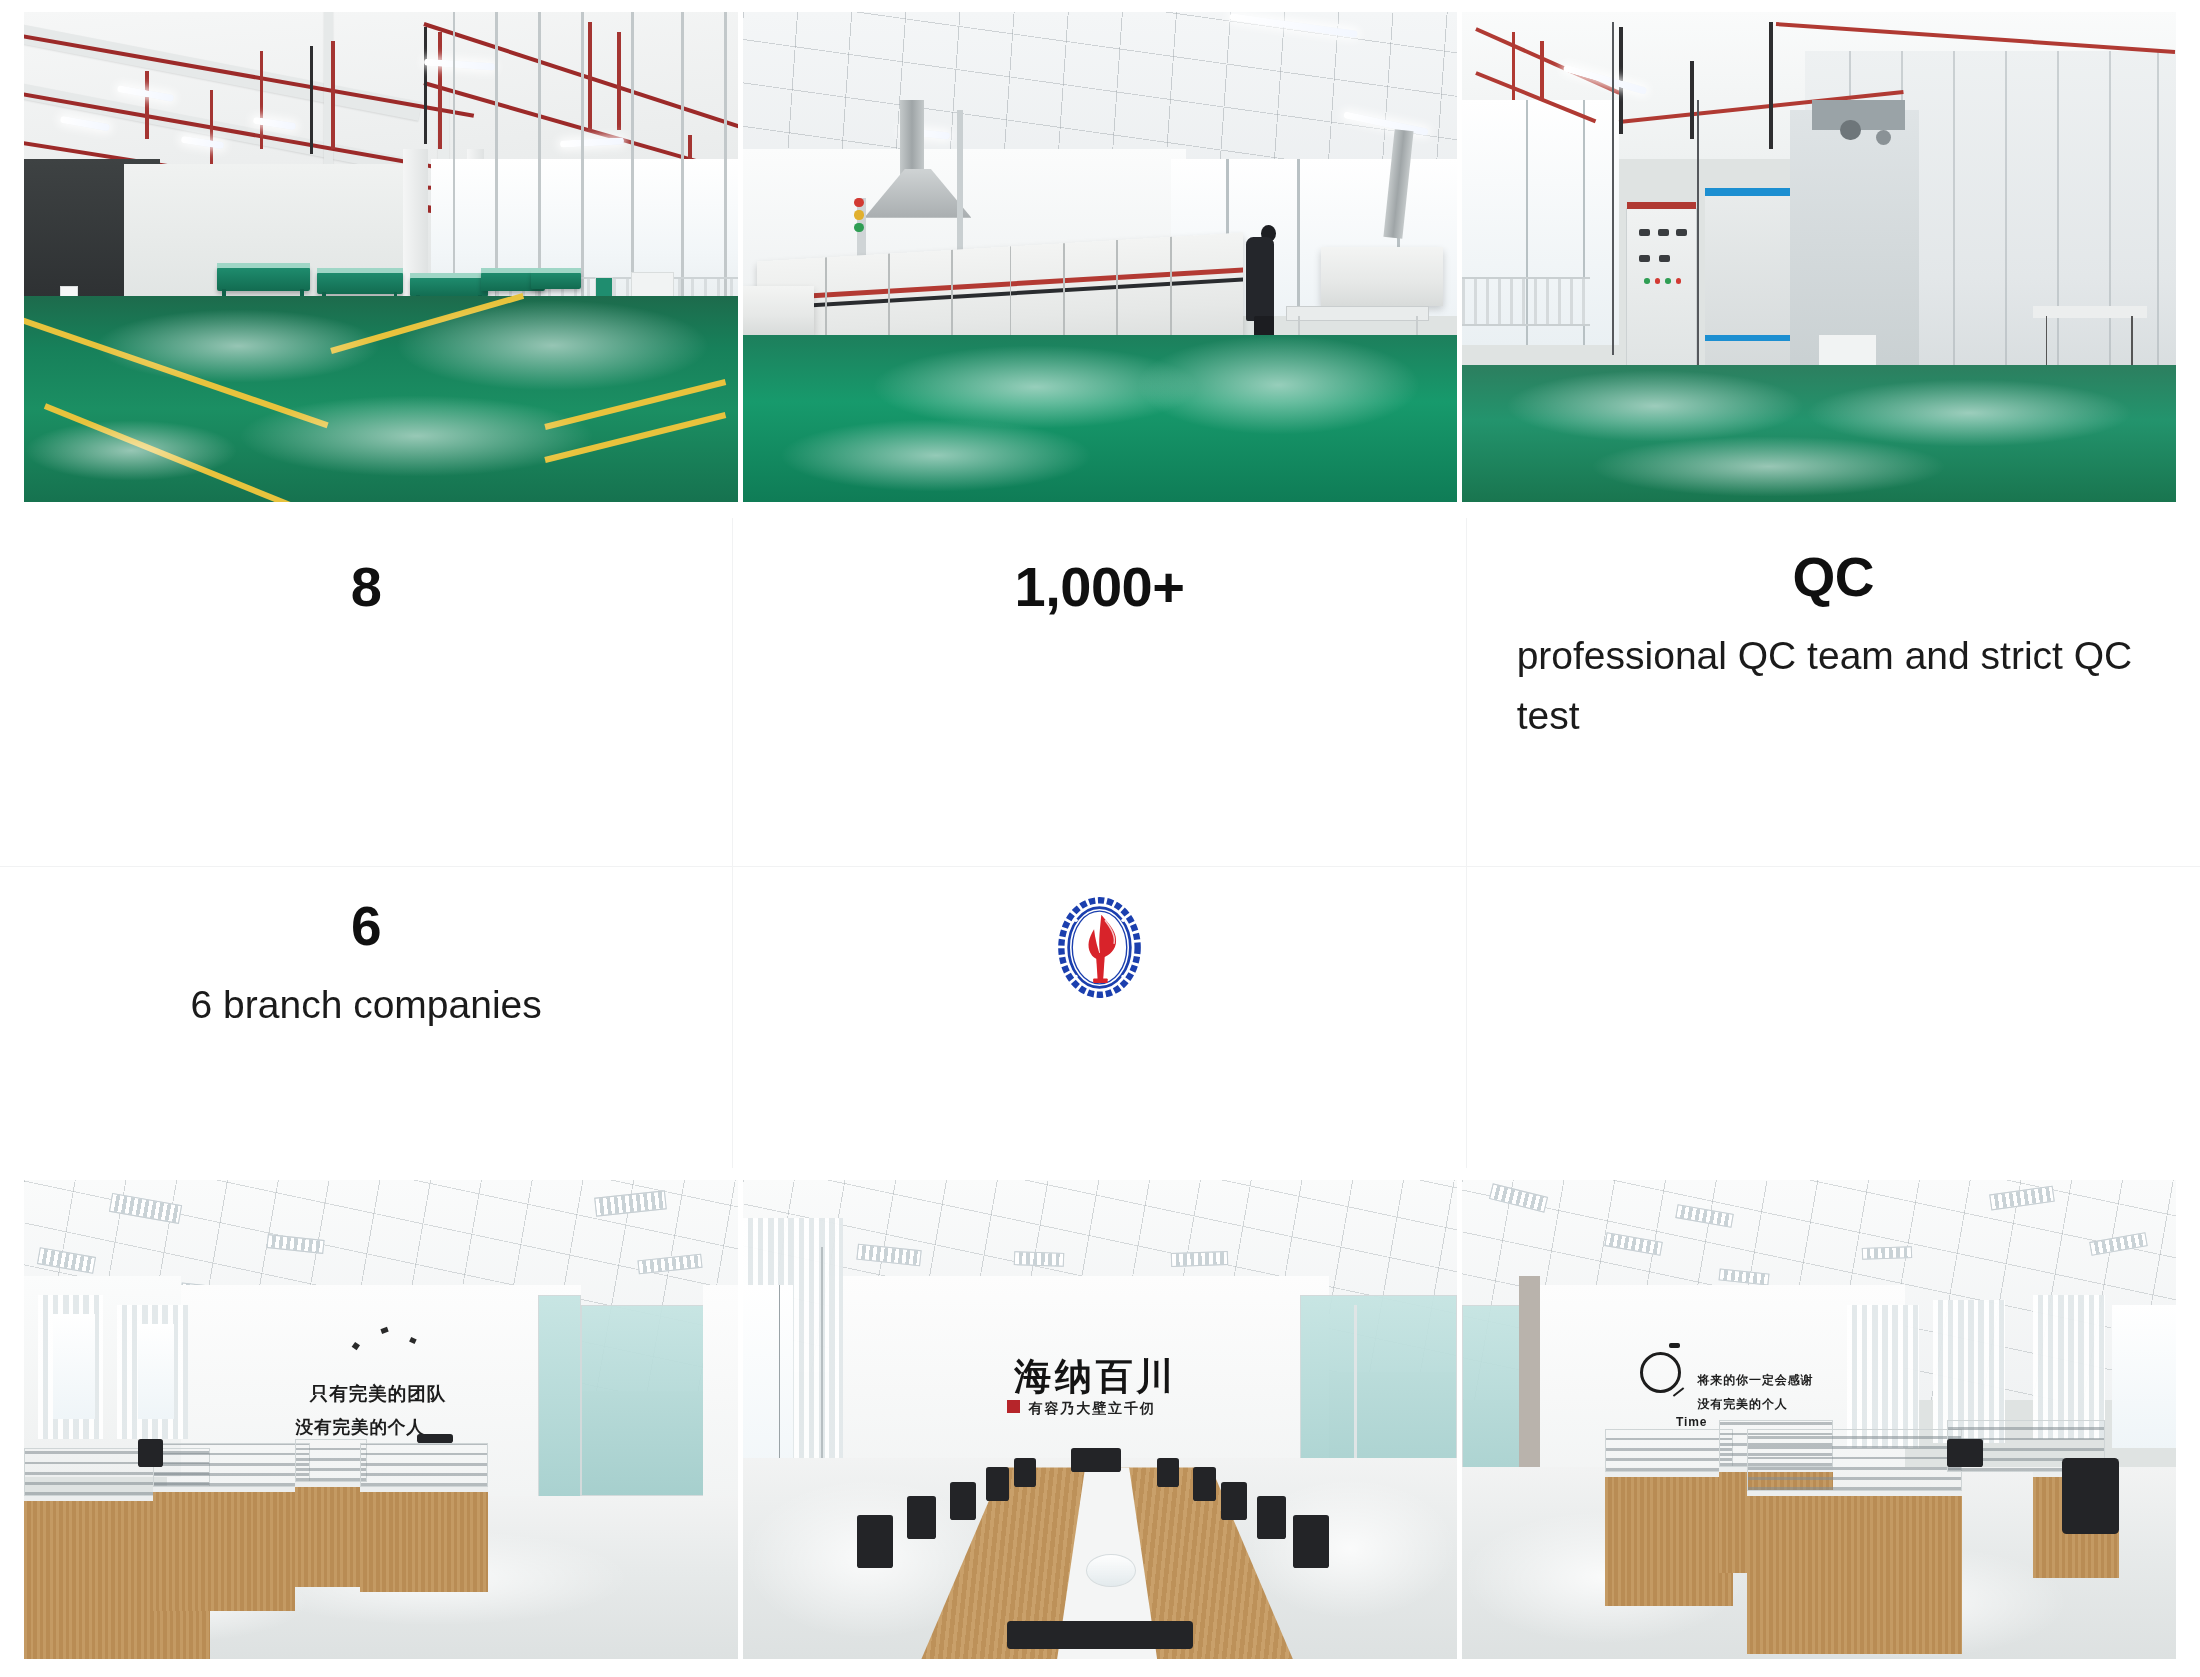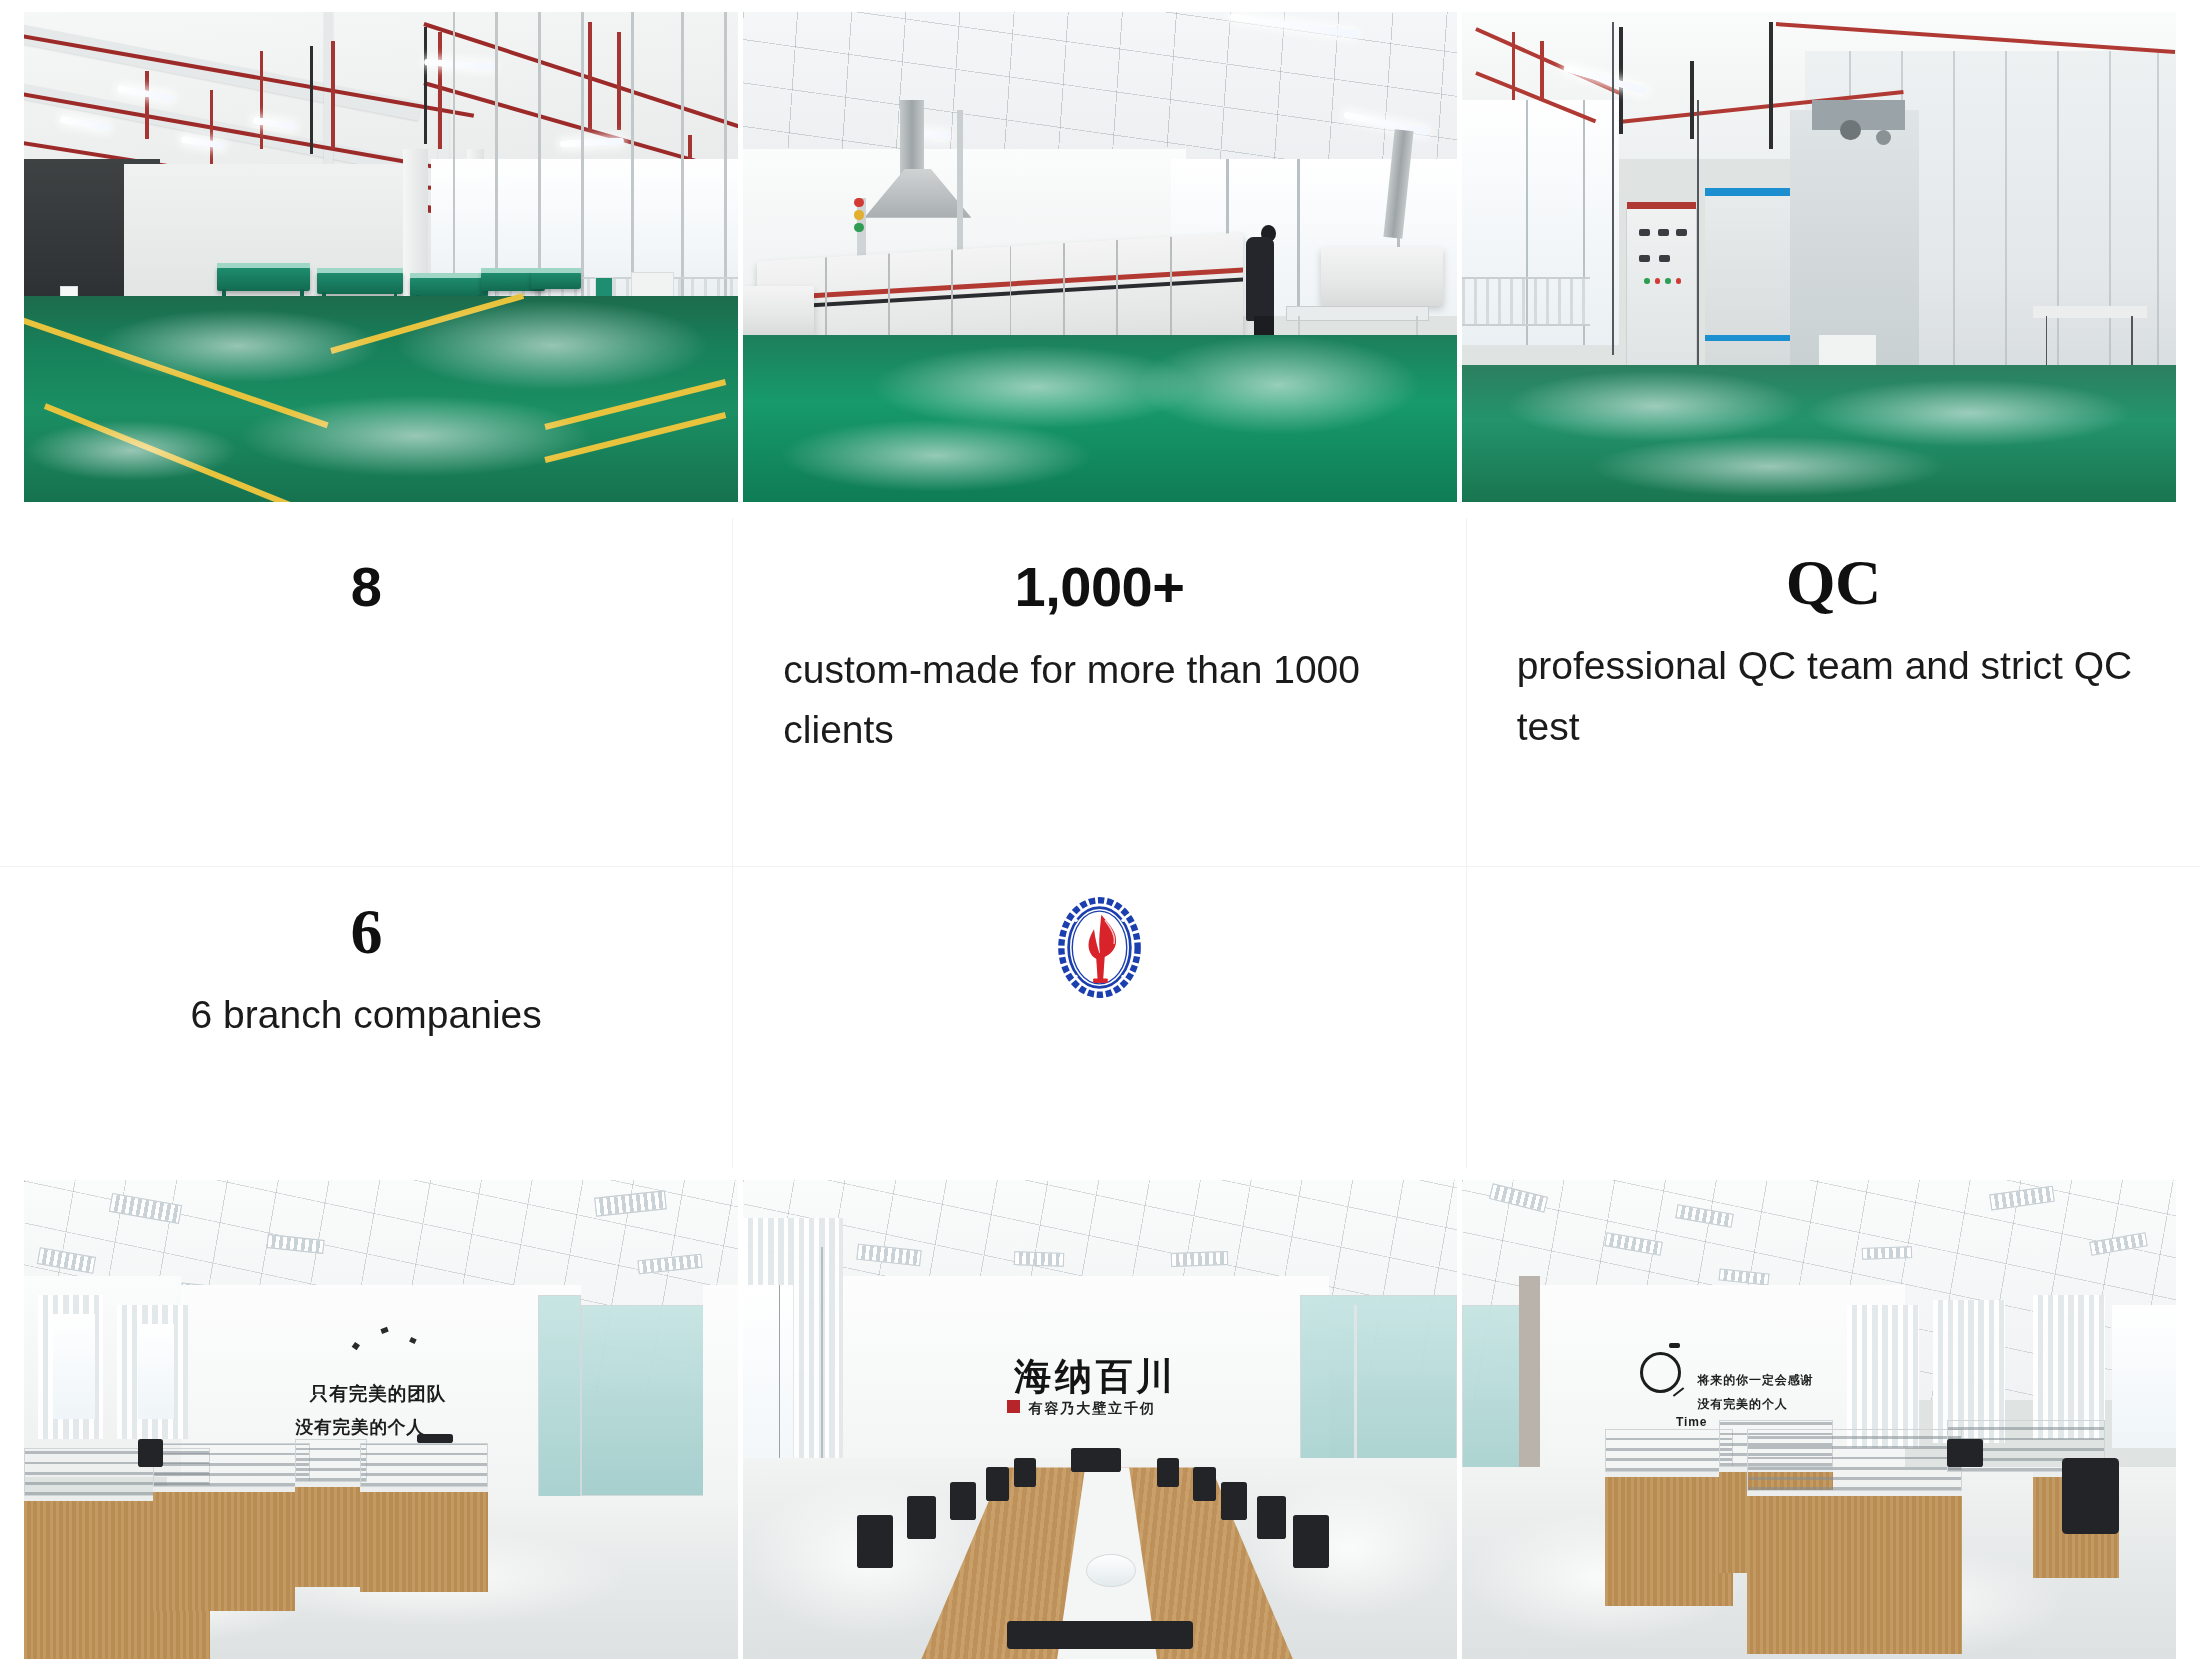--- a/index.html
+++ b/index.html
@@ -250,21 +250,21 @@
   .stat-number {
     font-size: 56px;
     font-weight: bold;
     color: #101010;
     line-height: 1.15;
     letter-spacing: -0.5px;
     margin-bottom: 20.4px;
     text-align: center;
     white-space: nowrap;
   }
-  .stat-number.small { font-size: 64px; font-family: Liberation Serif, serif; }
+  .stat-number.small { font-size: 55px; }
   .stat-desc {
     font-size: 39px;
     color: #1b1b1b;
     line-height: 1.55;
     text-align: center;
     font-weight: 400;
   }
   .stat-desc.left { text-align: left; align-self: stretch; }
   .stat-cell.row2 { padding-top: 28px; }
   .stat-cell.row2 .stat-number { margin-bottom: 16.7px; }
@@ -497,21 +497,20 @@
 
   <div class="stat-grid">
 
     <div class="stat-cell">
       <div class="stat-number">8</div>
     </div>
 
 
     <div class="stat-cell">
       <div class="stat-number">1,000+</div>
-      <div class="stat-desc left">custom-made for more than 1000 clients</div>
     </div>
 
     <div class="stat-cell row2">
       <div class="stat-number small">QC</div>
       <div class="stat-desc left">professional QC team and strict QC test</div>
     </div>
 
     <div class="stat-cell row2">
       <div class="stat-number small">6</div>
       <div class="stat-desc">6 branch companies</div>

